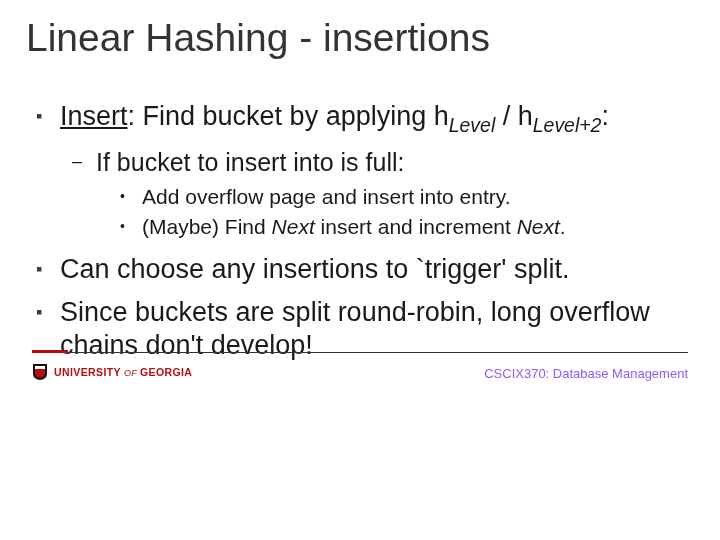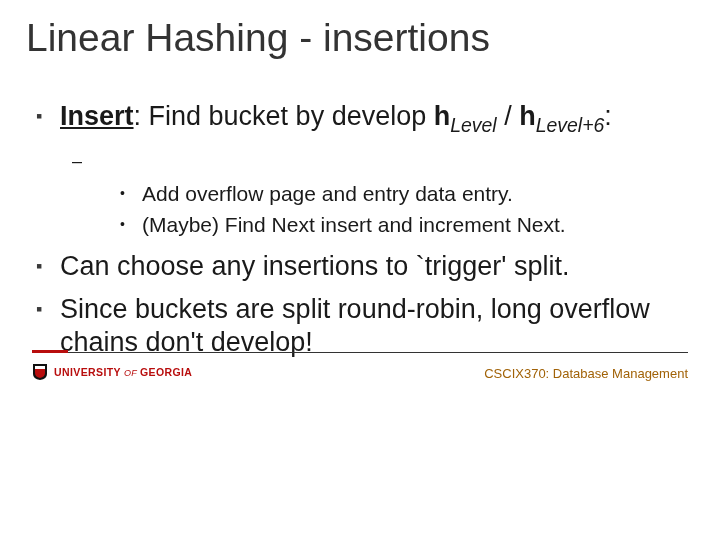--- a/index.html
+++ b/index.html
@@ -63,30 +63,30 @@
     margin-bottom: 5px;
     font-size: 21px;
   }
   .b3 .mark {
     width: 22px;
     flex-shrink: 0;
     font-size: 14px;
     line-height: 24px;
   }
   .under { text-decoration: underline; }
-  .ital { }
+  .ital { font-style: italic; }
   .sub {
     font-size: 0.72em;
     vertical-align: sub;
     font-style: italic;
     position: relative;
     top: 0.05em;
     margin-top: 44px;
   }
-  .bold { font-weight: bold; }
+  .bold { font-weight: normal; }
 
   .footer {
     position: absolute;
     left: 32px;
     right: 32px;
     bottom: 18px;
     height: 36px;
     display: flex;
     align-items: center;
     justify-content: space-between;
@@ -124,46 +124,47 @@
     font-size: 10.5px;
     letter-spacing: 0.4px;
     color: #b80d0d;
     font-weight: bold;
   }
   .uni .of { font-weight: normal; font-style: italic; font-size: 9px; color:#b80d0d;}
   .course {
     position: relative;
     padding-top: 10px;
     font-size: 13px;
-    color: #a16207;
+    color: #8b5cf6;
   }
 </style>
 </head>
 <body>
 
 <div class="slide">
 
   <div class="title">Linear Hashing - insertions</div>
 
   <div class="content">
 
     <div class="b1">
       <div class="mark">▪</div>
       <div class="txt">
-        <span class="bold under">Insert</span><span>:  Find bucket by develop </span><span class="bold">h</span><span class="sub">Level</span><span> / </span><span class="bold">h</span><span class="sub">Level+6</span><span>:</span>
+        <span class="bold under">Insert</span><span>:  Find bucket by applying </span><span class="bold">h</span><span class="sub">Level</span><span> / </span><span class="bold">h</span><span class="sub">Level+2</span><span>:</span>
       </div>
     </div>
 
     <div class="b2">
       <div class="mark">–</div>
+      <div class="txt">If bucket to insert into is full:</div>
     </div>
 
     <div class="b3">
       <div class="mark">•</div>
-      <div class="txt">Add overflow page and entry data entry.</div>
+      <div class="txt">Add overflow page and insert into entry.</div>
     </div>
 
     <div class="b3">
       <div class="mark">•</div>
       <div class="txt">
         <span>(Maybe) Find </span><span class="ital">Next</span><span> insert and increment </span><span class="ital">Next</span><span>.</span>
       </div>
     </div>
 
     <div style="height:8px"></div>

